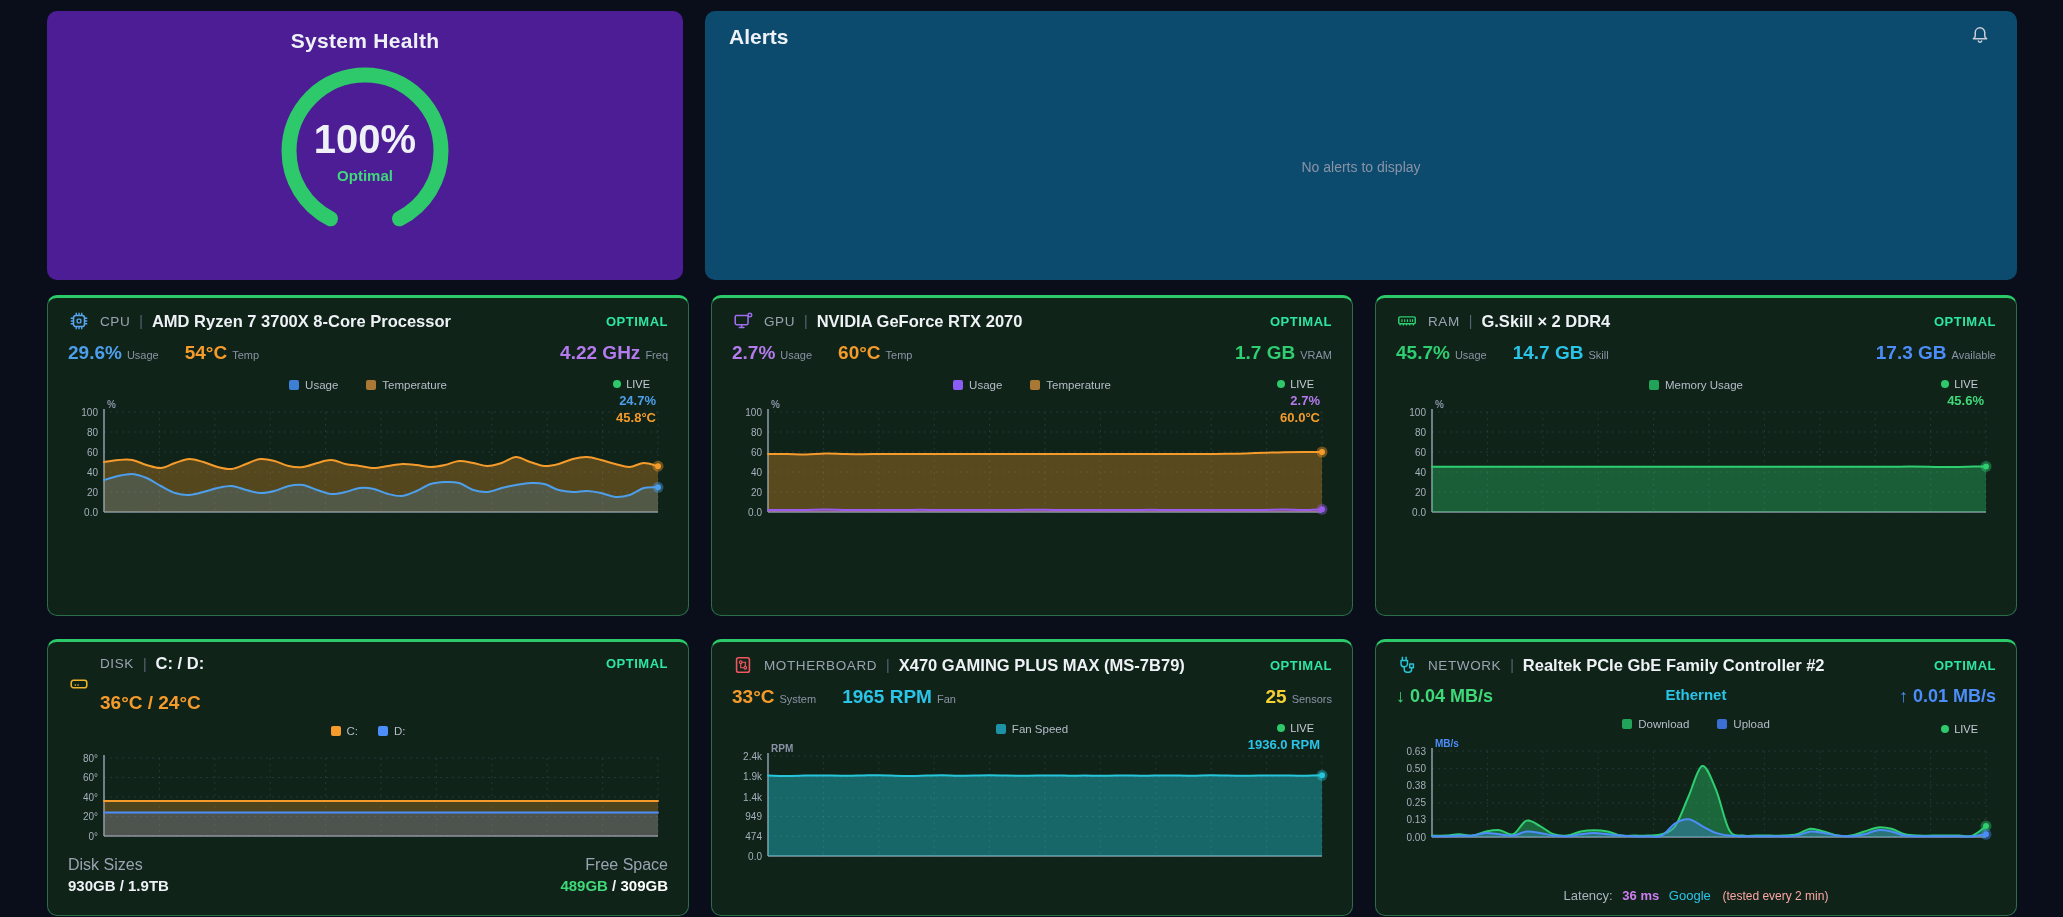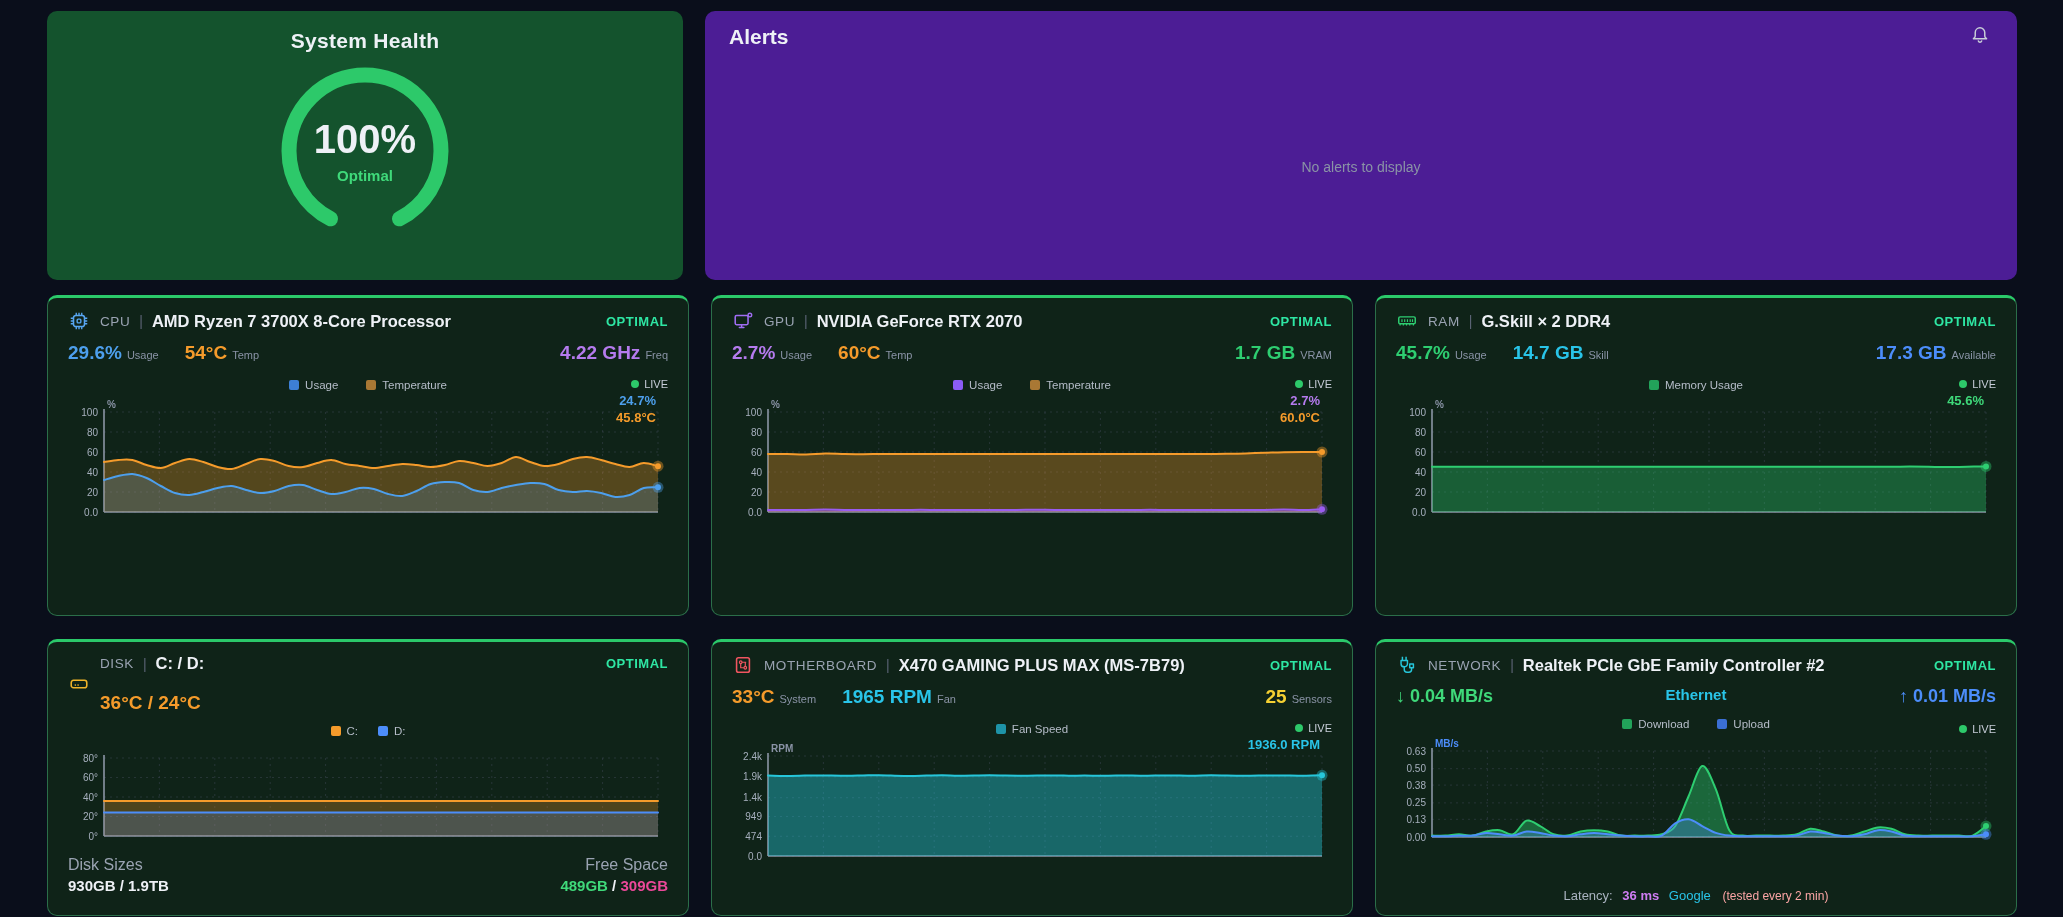--- a/index.html
+++ b/index.html
@@ -3,64 +3,64 @@
 <meta charset="utf-8">
 <style>
   * { margin:0; padding:0; box-sizing:border-box; }
   html,body { width:2063px; height:917px; background:#0a0e1b; font-family:"Liberation Sans","DejaVu Sans",sans-serif; color:#eef1f6; overflow:hidden; }
   .row { display:flex; gap:22px; margin:0 46px 0 47px; }
   .row1 { margin-top:11px; height:269px; }
   .row2 { margin-top:15px; height:321px; }
   .row3 { margin-top:23px; height:277px; }
 
   .card { border-radius:10px; position:relative; }
-  .sys-card { width:636px; flex:none; background:#14532d; display:flex; flex-direction:column; align-items:center; }
+  .sys-card { width:636px; flex:none; background:#4c1d95; display:flex; flex-direction:column; align-items:center; }
   .sys-title { font-size:21px; font-weight:bold; margin-top:18px; letter-spacing:.3px; }
   .gauge-wrap { position:relative; margin-top:10px; width:176px; height:176px; }
   .gauge-center { position:absolute; inset:0; display:flex; flex-direction:column; align-items:center; justify-content:center; }
   .gauge-val { font-size:40px; font-weight:bold; line-height:1; }
   .gauge-status { font-size:15px; font-weight:bold; color:#3fd97a; margin-top:8px; }
 
-  .alerts-card { flex:1; background:#4c1d95; }
+  .alerts-card { flex:1; background:#0c4a6e; }
   .alerts-title { font-size:21px; font-weight:bold; position:absolute; top:14px; left:24px; }
   .alerts-empty { position:absolute; top:148px; left:0; right:0; text-align:center; color:#8a93a6; font-size:14px; }
   .bell { position:absolute; top:14px; right:26px; width:22px; height:22px; cursor:pointer; }
 
   .hw { flex:1; background:#0f2318; border:1px solid #2b6e49; border-top:3px solid #2bc96a; padding:12px 20px 10px 20px; display:flex; flex-direction:column; }
   .hw-head { display:flex; align-items:center; }
   .hw-icon { width:22px; height:22px; margin-right:10px; flex:none; display:inline-flex; }
   .hw-type { font-size:13.5px; color:#9aa3b2; letter-spacing:.6px; }
   .hw-sep { color:#5a6374; margin:0 9px; font-size:14px; }
   .hw-name { font-size:16.5px; font-weight:bold; color:#eef1f6; }
   .hw-status { margin-left:auto; font-size:13px; font-weight:bold; color:#2ee6a3; letter-spacing:.5px; }
   .hw-stats { display:flex; align-items:baseline; margin-top:10px; }
   .stat { margin-right:26px; white-space:nowrap; }
   .stat.right { margin-left:auto; margin-right:0; }
   .stat-v { font-size:19px; font-weight:bold; }
   .stat-l { font-size:11px; color:#8a93a6; margin-left:5px; }
   .legend { display:flex; justify-content:center; align-items:center; gap:28px; margin-top:12px; position:relative; height:18px; }
   .li { display:inline-flex; align-items:center; gap:6px; font-size:11.5px; color:#b6bdc9; }
   .sw { display:inline-block; width:10px; height:10px; border-radius:2px; }
-  .live { position:absolute; right:0; top:2px; display:inline-flex; align-items:center; gap:5px; font-size:11px; color:#c7cdd8; }
+  .live { position:absolute; right:18px; top:2px; display:inline-flex; align-items:center; gap:5px; font-size:11px; color:#c7cdd8; }
   .live-dot { width:8px; height:8px; border-radius:50%; background:#2dc96a; display:inline-block; }
   .chart-wrap { position:relative; margin-top:4px; }
   .cur { position:absolute; right:12px; top:-6px; text-align:right; z-index:2; line-height:17px; }
   .cv { font-size:13px; font-weight:bold; }
   .chart { width:100%; }
 
   .disk-temp { font-size:19px; font-weight:bold; color:#f59b2b; margin-top:19px; margin-left:32px; }
   .disk-col { display:flex; flex-direction:column; flex:1; }
   .disk-head-row { display:flex; align-items:center; }
   .disk-info { display:flex; justify-content:space-between; margin-top:10px; }
   .di-label { font-size:16px; color:#9aa3b2; }
   .di-val { font-size:15px; font-weight:bold; margin-top:3px; }
   .di-right { text-align:right; }
   .free-c { color:#3fd97a; }
   .free-sep { color:#eef1f6; }
-  .free-d { color:#ec4899; }
+  .free-d { color:#ffffff; }
 
   .net-stats { display:flex; align-items:baseline; margin-top:10px; }
   .net-down { font-size:18px; font-weight:bold; }
   .net-conn { font-size:15px; font-weight:bold; color:#29c4e8; position:absolute; left:0; right:0; text-align:center; }
   .net-up { font-size:18px; font-weight:bold; margin-left:auto; }
   .net-stats-wrap { position:relative; }
   .latency { margin-top:auto; text-align:center; font-size:13px; color:#aab3c0; padding-bottom:2px; }
   .lat-val { color:#cf7df2; font-weight:bold; margin:0 6px; }
   .lat-prov { color:#29c4e8; margin-right:8px; }
   .lat-note { color:#fca5a5; font-size:12px; }

